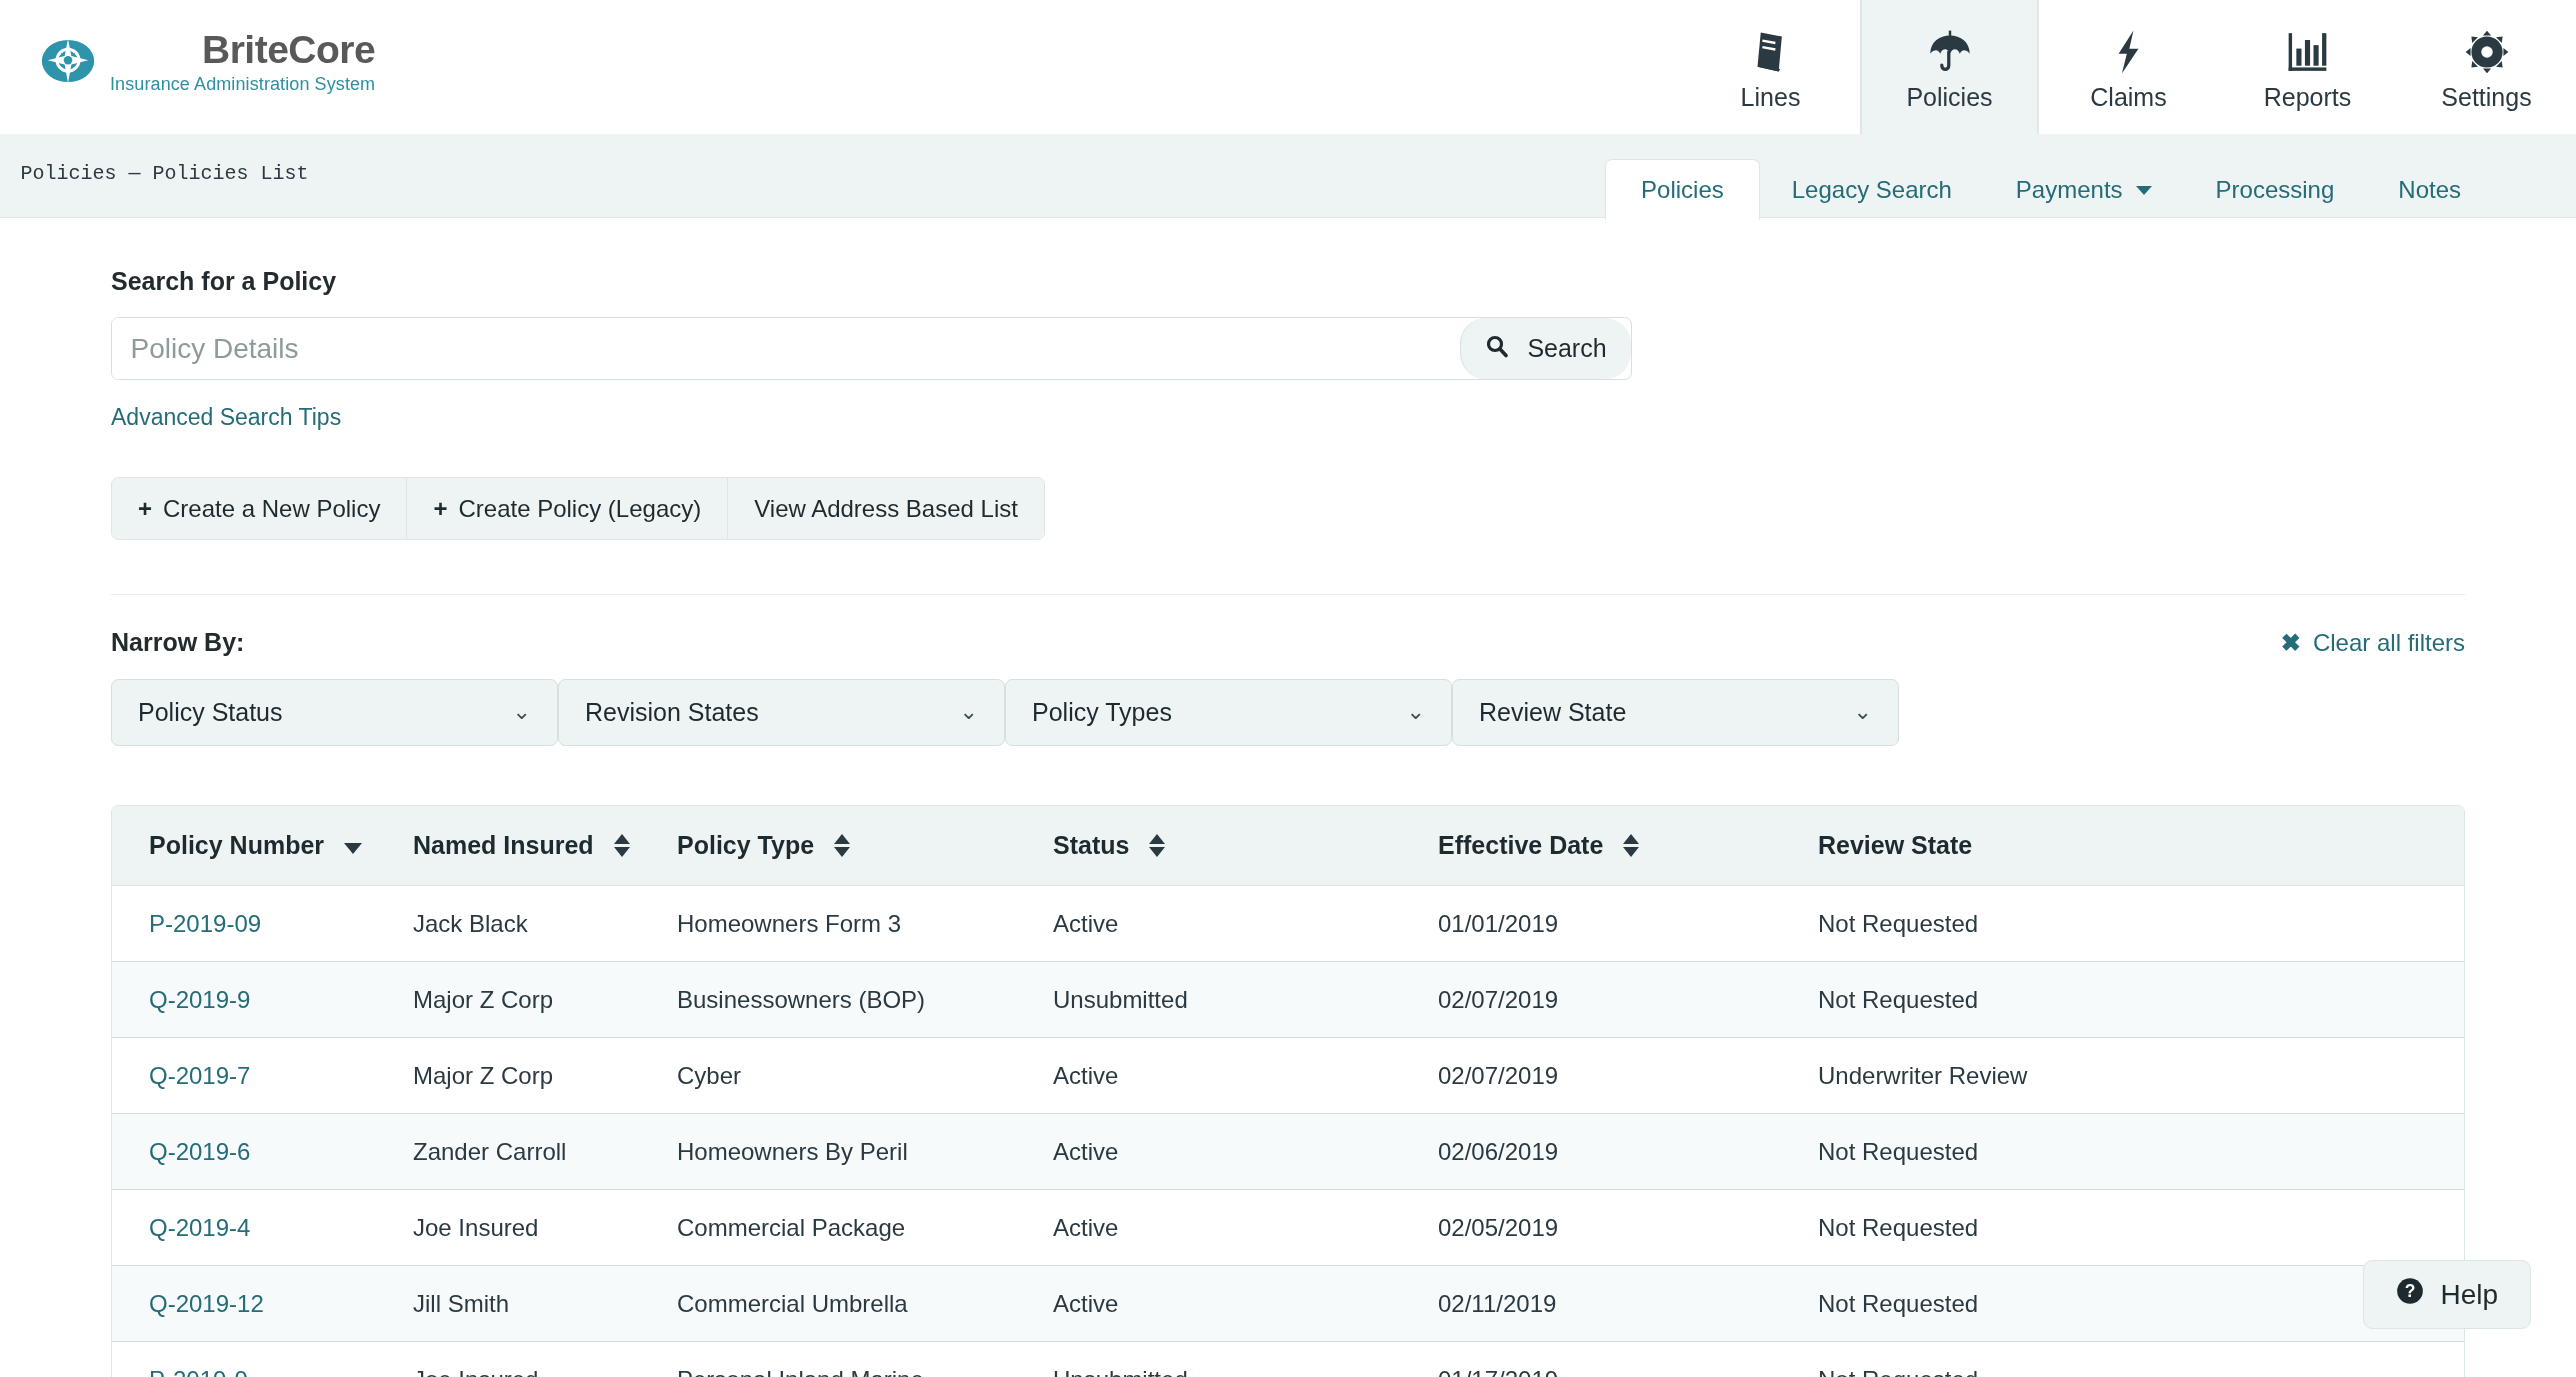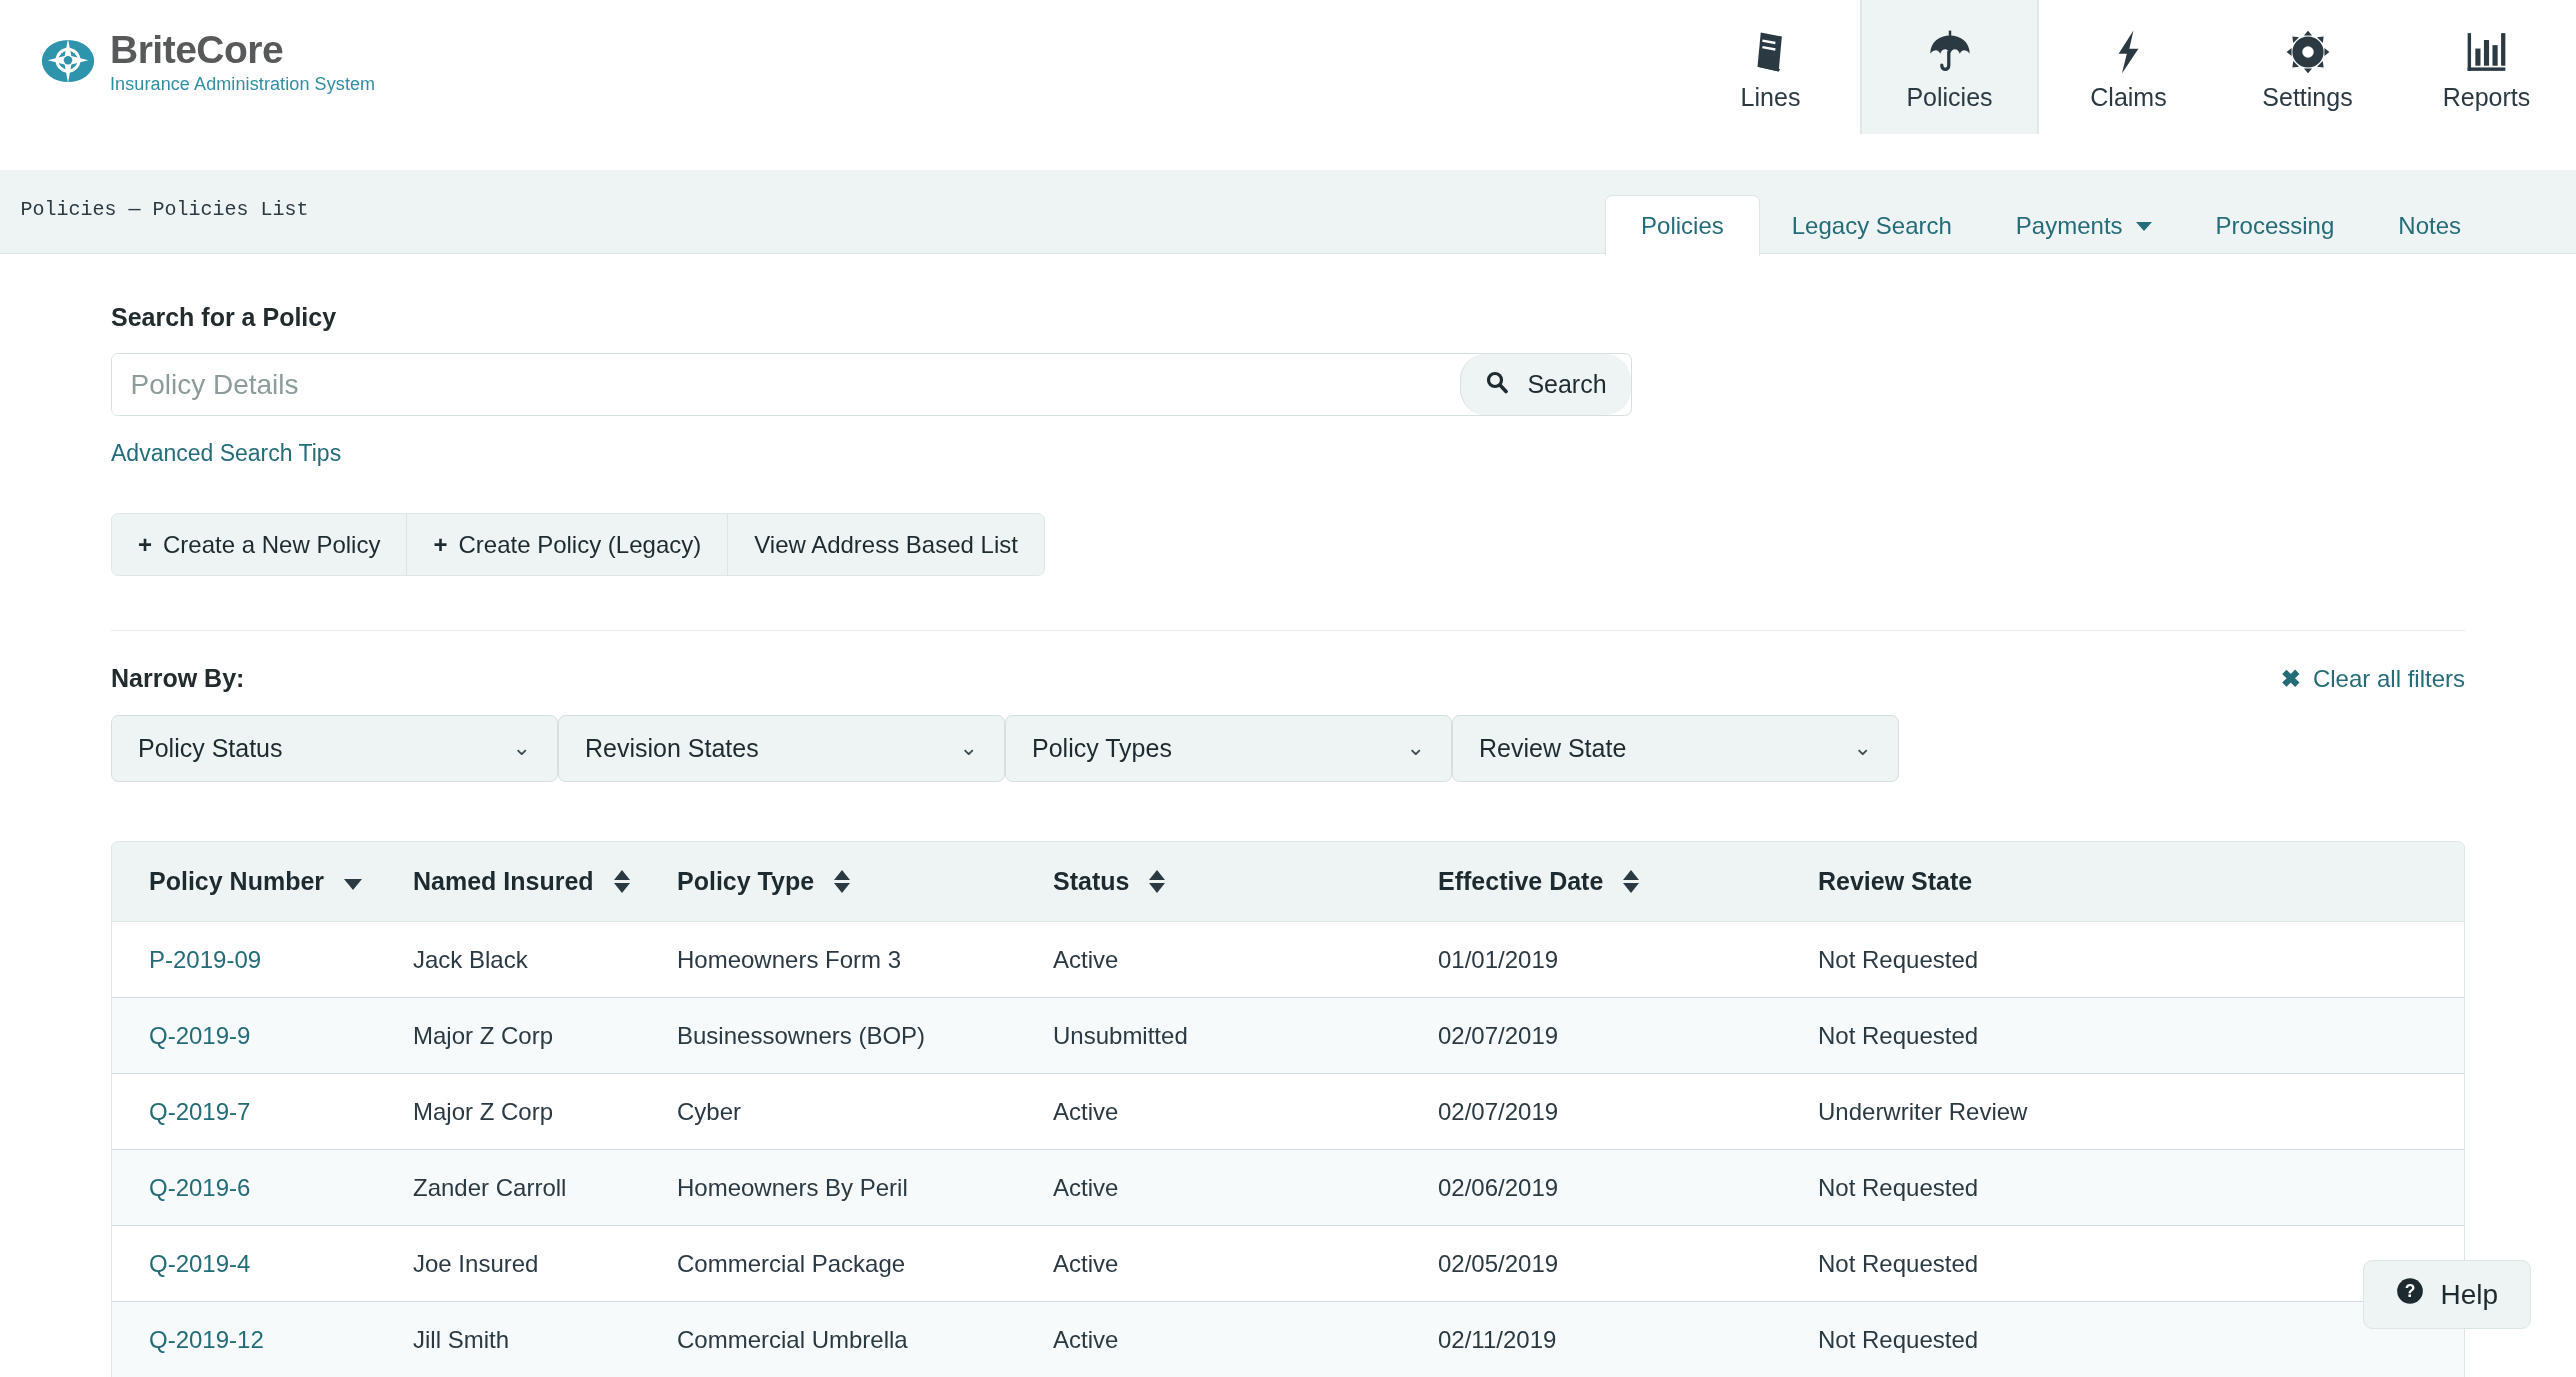--- a/index.html
+++ b/index.html
@@ -8,25 +8,26 @@
     width: 2576px; height: 1378px;
     overflow: hidden;
     background: #ffffff;
     font-family: "Liberation Sans", sans-serif;
     -webkit-font-smoothing: antialiased;
   }
 
   
   .topbar {
     position: relative;
-    height: 170px;
+    height: 134px;
     background: #ffffff;
     display: flex;
     align-items: flex-start;
     justify-content: space-between;
+    text-align: right;
   }
   .brand {
     display: flex;
     align-items: center;
     padding: 30px 0 0 41px;
     gap: 15px;
   }
   .brand-mark { width: 54px; height: 54px; flex: 0 0 54px; }
   .brand-text { line-height: 1; }
   .brand-title {
@@ -333,42 +334,42 @@
       <span class="ico">
         <svg viewBox="0 0 40 56" width="33" height="48">
           <path d="M26 2 L8 30 L18 30 L12 54 L32 24 L21 24 Z" fill="#2b3a42"></path>
         </svg>
       </span>
       <span class="lbl">Claims</span>
     </div>
 
     <div class="navitem">
       <span class="ico">
-        <svg viewBox="0 0 56 56" width="46" height="48">
-          <path d="M28 2 l5 6 h-10 z M28 54 l-5 -6 h10 z M2 28 l6 -5 v10 z M54 28 l-6 5 v-10 z
-                   M9 9 l8 1 -7 7 z M47 9 l-1 8 -7 -7 z M9 47 l1 -8 7 7 z M47 47 l-8 -1 7 -7 z" fill="#2b3a42"></path>
-          <circle cx="28" cy="28" r="19" fill="#2b3a42"></circle>
-          <circle cx="28" cy="28" r="7" fill="#ffffff"></circle>
-        </svg>
-      </span>
-      <span class="lbl">Settings</span>
-    </div>
-
-    <div class="navitem">
-      <span class="ico">
         <svg viewBox="0 0 52 56" width="45" height="48">
           <rect x="4" y="6" width="4" height="44" fill="#2b3a42"></rect>
           <rect x="4" y="46" width="44" height="4" fill="#2b3a42"></rect>
           <rect x="13" y="24" width="6" height="20" fill="#2b3a42"></rect>
           <rect x="23" y="14" width="6" height="30" fill="#2b3a42"></rect>
           <rect x="33" y="20" width="6" height="24" fill="#2b3a42"></rect>
           <rect x="43" y="6" width="5" height="38" fill="#2b3a42"></rect>
         </svg>
       </span>
       <span class="lbl">Reports</span>
+    </div>
+
+    <div class="navitem">
+      <span class="ico">
+        <svg viewBox="0 0 56 56" width="46" height="48">
+          <path d="M28 2 l5 6 h-10 z M28 54 l-5 -6 h10 z M2 28 l6 -5 v10 z M54 28 l-6 5 v-10 z
+                   M9 9 l8 1 -7 7 z M47 9 l-1 8 -7 -7 z M9 47 l1 -8 7 7 z M47 47 l-8 -1 7 -7 z" fill="#2b3a42"></path>
+          <circle cx="28" cy="28" r="19" fill="#2b3a42"></circle>
+          <circle cx="28" cy="28" r="7" fill="#ffffff"></circle>
+        </svg>
+      </span>
+      <span class="lbl">Settings</span>
     </div>
 
   </nav>
 </div>
 
 <div class="subbar">
   <div class="crumb">Policies  —  Policies List</div>
 
   <div class="subtabs">
     <div class="subtab active">

